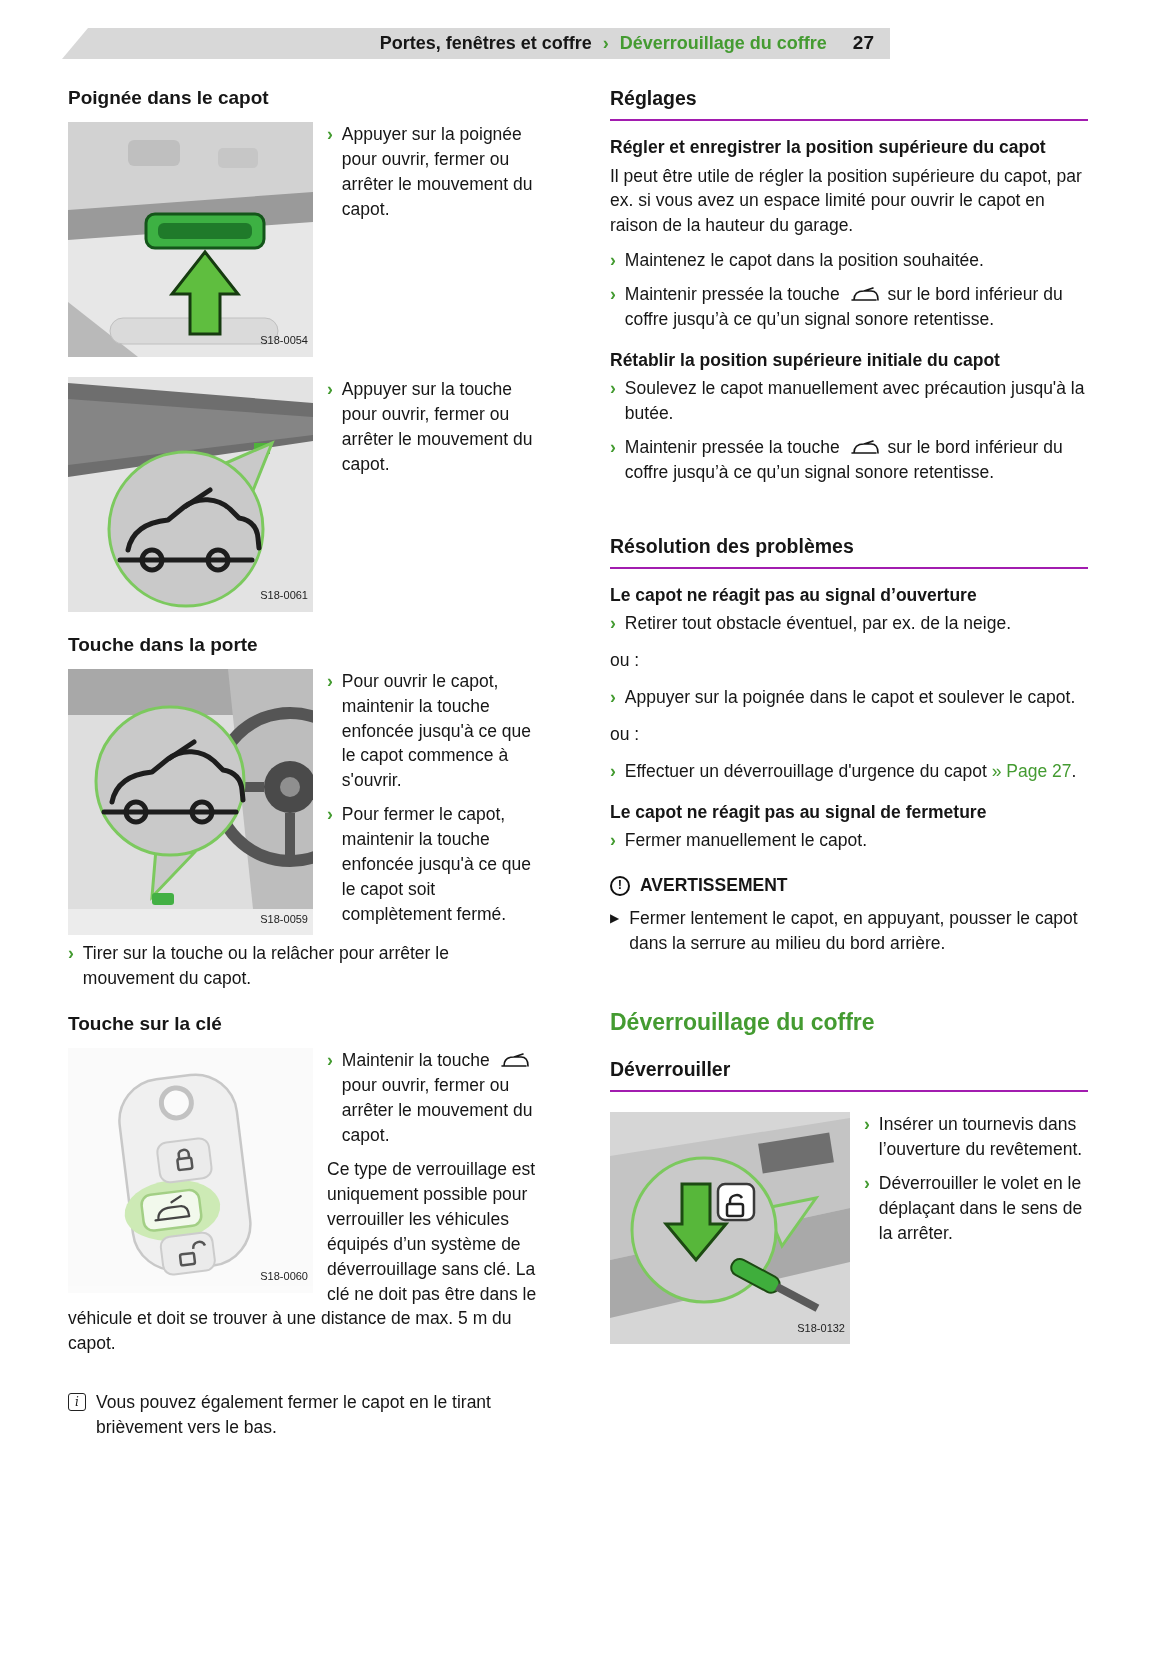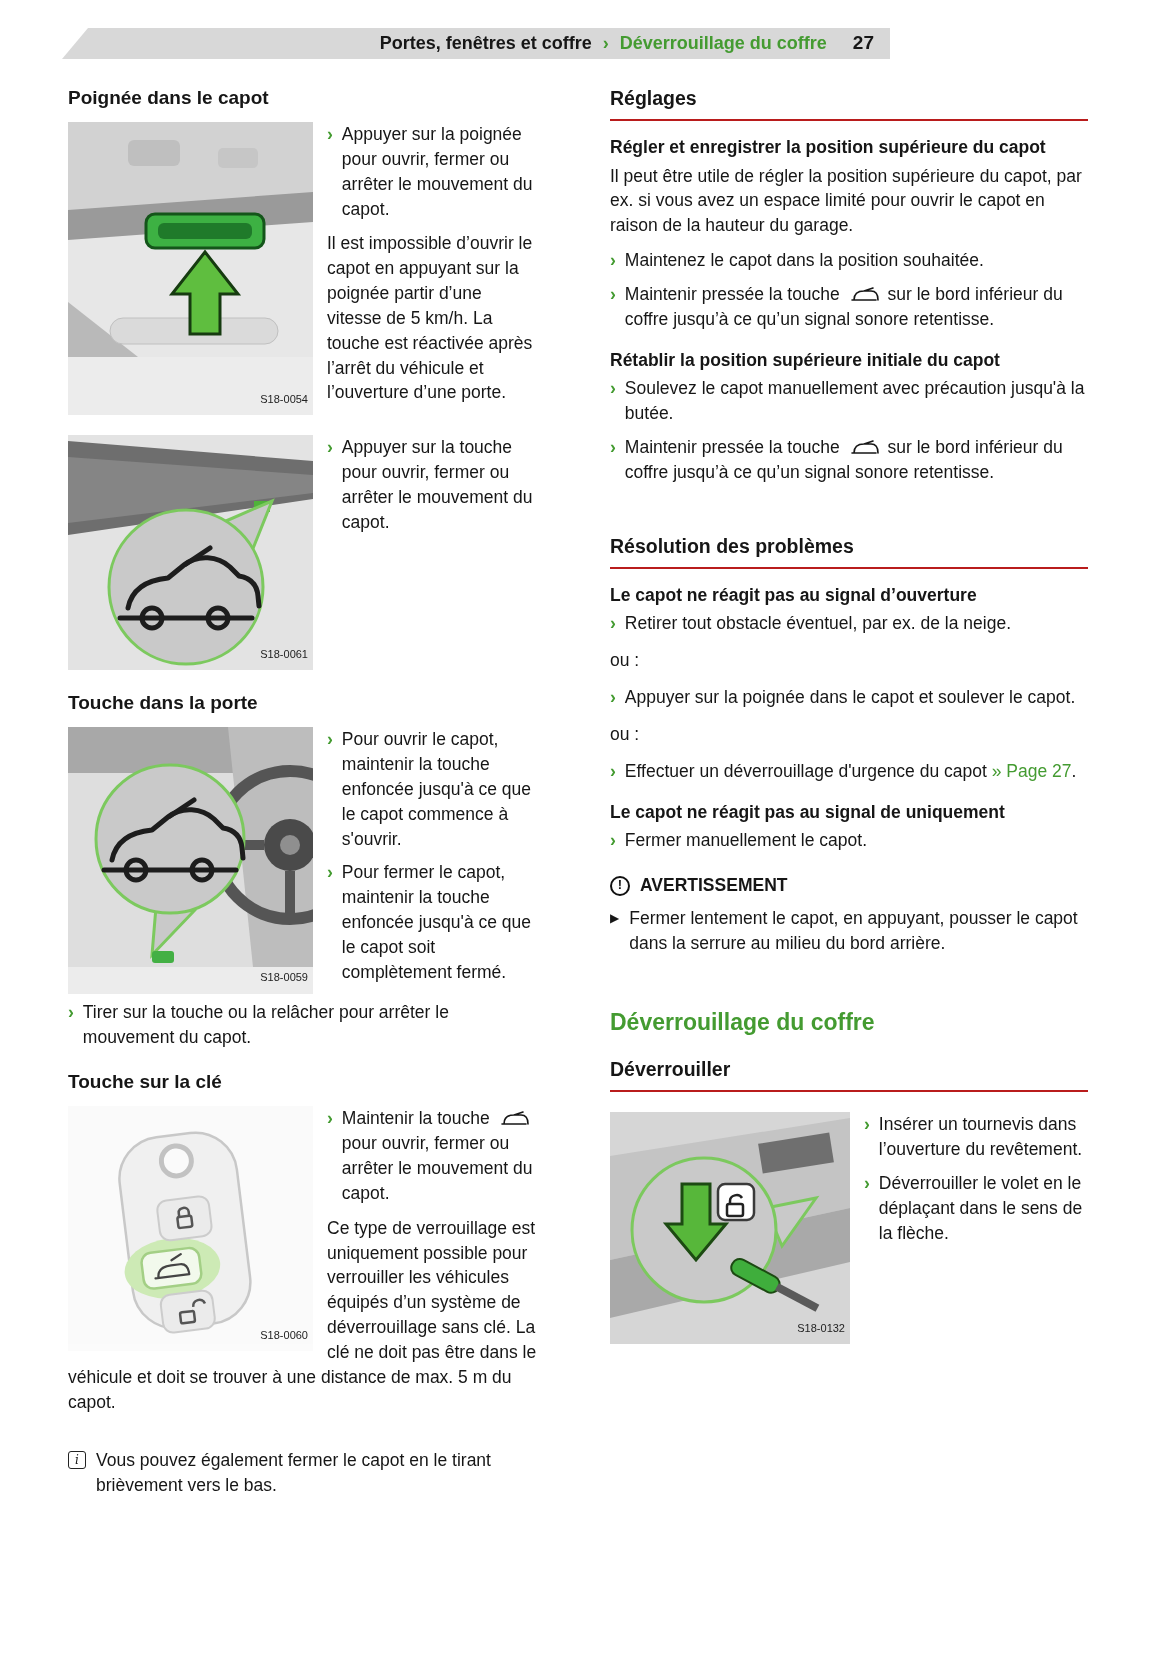--- a/index.html
+++ b/index.html
@@ -21,21 +21,21 @@
   .crumb-sep{color:var(--green);margin:0 6px;}
   .crumb-green{color:var(--green);}
   .pageno{font-size:19px;}
 
   
   .cols{display:flex;gap:70px;padding:26px 0 0 68px;}
   .col-left{width:472px;flex:none;}
   .col-right{width:478px;flex:none;}
 
   h3.sub{font-size:19px;font-weight:bold;margin:0 0 10px;}
-  .rule-h{font-size:19.5px;font-weight:bold;border-bottom:2px solid #b91c1c;
+  .rule-h{font-size:19.5px;font-weight:bold;border-bottom:2px solid #a21caf;
           padding-bottom:6px;margin:0 0 14px;}
   .big-green{font-size:23px;font-weight:bold;color:var(--green);margin:50px 0 18px;}
   .bold-sub{font-weight:bold;margin:16px 0 4px;}
   p{margin:10px 0;}
 
   .sec{margin-bottom:20px;}
   .fig-row{display:flex;gap:14px;margin-bottom:6px;}
   .fig{position:relative;width:245px;flex:none;margin:0;background:#ececec;}
   .fig svg{display:block;}
   .figcap{position:absolute;right:5px;bottom:8px;font-size:11px;color:#222;}
@@ -101,21 +101,20 @@
               <rect x="90" y="101" width="94" height="16" rx="6" fill="#1f7a2a"></rect>
               <polygon points="137,130 170,172 152,172 152,212 122,212 122,172 104,172" fill="#5fbe3f" stroke="#163b10" stroke-width="3"></polygon>
             </svg>
             <figcaption class="figcap">S18-0054</figcaption>
           </figure>
           <div class="beside">
             <div class="li">
               <span class="mk">›</span>
               <span class="li-t">Appuyer sur la poignée pour ouvrir, fermer ou arrêter le mouvement du capot.</span>
             </div>
-            <p>Il est impossible d’ouvrir le capot en appuyant sur la poignée partir d’une vitesse de 5 km/h. La touche est réactivée après l’arrêt du véhicule et l’ouverture d’une porte.</p>
           </div>
         </div>
       </section>
 
       <section class="sec">
         <div class="fig-row">
           <figure class="fig">
             <svg width="245" height="235" viewBox="0 0 245 235">
               <rect width="245" height="235" fill="#e3e3e3"></rect>
               <path d="M0,6 L245,26 L245,64 L0,100 Z" fill="#6e6e6e"></path>
@@ -279,21 +278,21 @@
       </div>
       <div class="ou">ou :</div>
       <div class="li">
         <span class="mk">›</span>
         <span class="li-t">
           <span>Effectuer un déverrouillage d'urgence du capot</span>
           <a class="xref">» Page 27</a><span>.</span>
         </span>
       </div>
 
-      <div class="bold-sub">Le capot ne réagit pas au signal de uniquement</div>
+      <div class="bold-sub">Le capot ne réagit pas au signal de fermeture</div>
       <div class="li">
         <span class="mk">›</span>
         <span class="li-t">Fermer manuellement le capot.</span>
       </div>
 
       <div class="warn-h">
         <span class="warn-ic">
           <span>!</span>
         </span>
         <span>AVERTISSEMENT</span>
@@ -327,20 +326,20 @@
           </svg>
           <figcaption class="figcap">S18-0132</figcaption>
         </figure>
         <div class="beside">
           <div class="li">
             <span class="mk">›</span>
             <span class="li-t">Insérer un tournevis dans l’ouverture du revêtement.</span>
           </div>
           <div class="li">
             <span class="mk">›</span>
-            <span class="li-t">Déverrouiller le volet en le déplaçant dans le sens de la flèche.</span>
+            <span class="li-t">Déverrouiller le volet en le déplaçant dans le sens de la arrêter.</span>
           </div>
         </div>
       </div>
 
     </div>
   </div>
 </div>
 
 </body></html>

